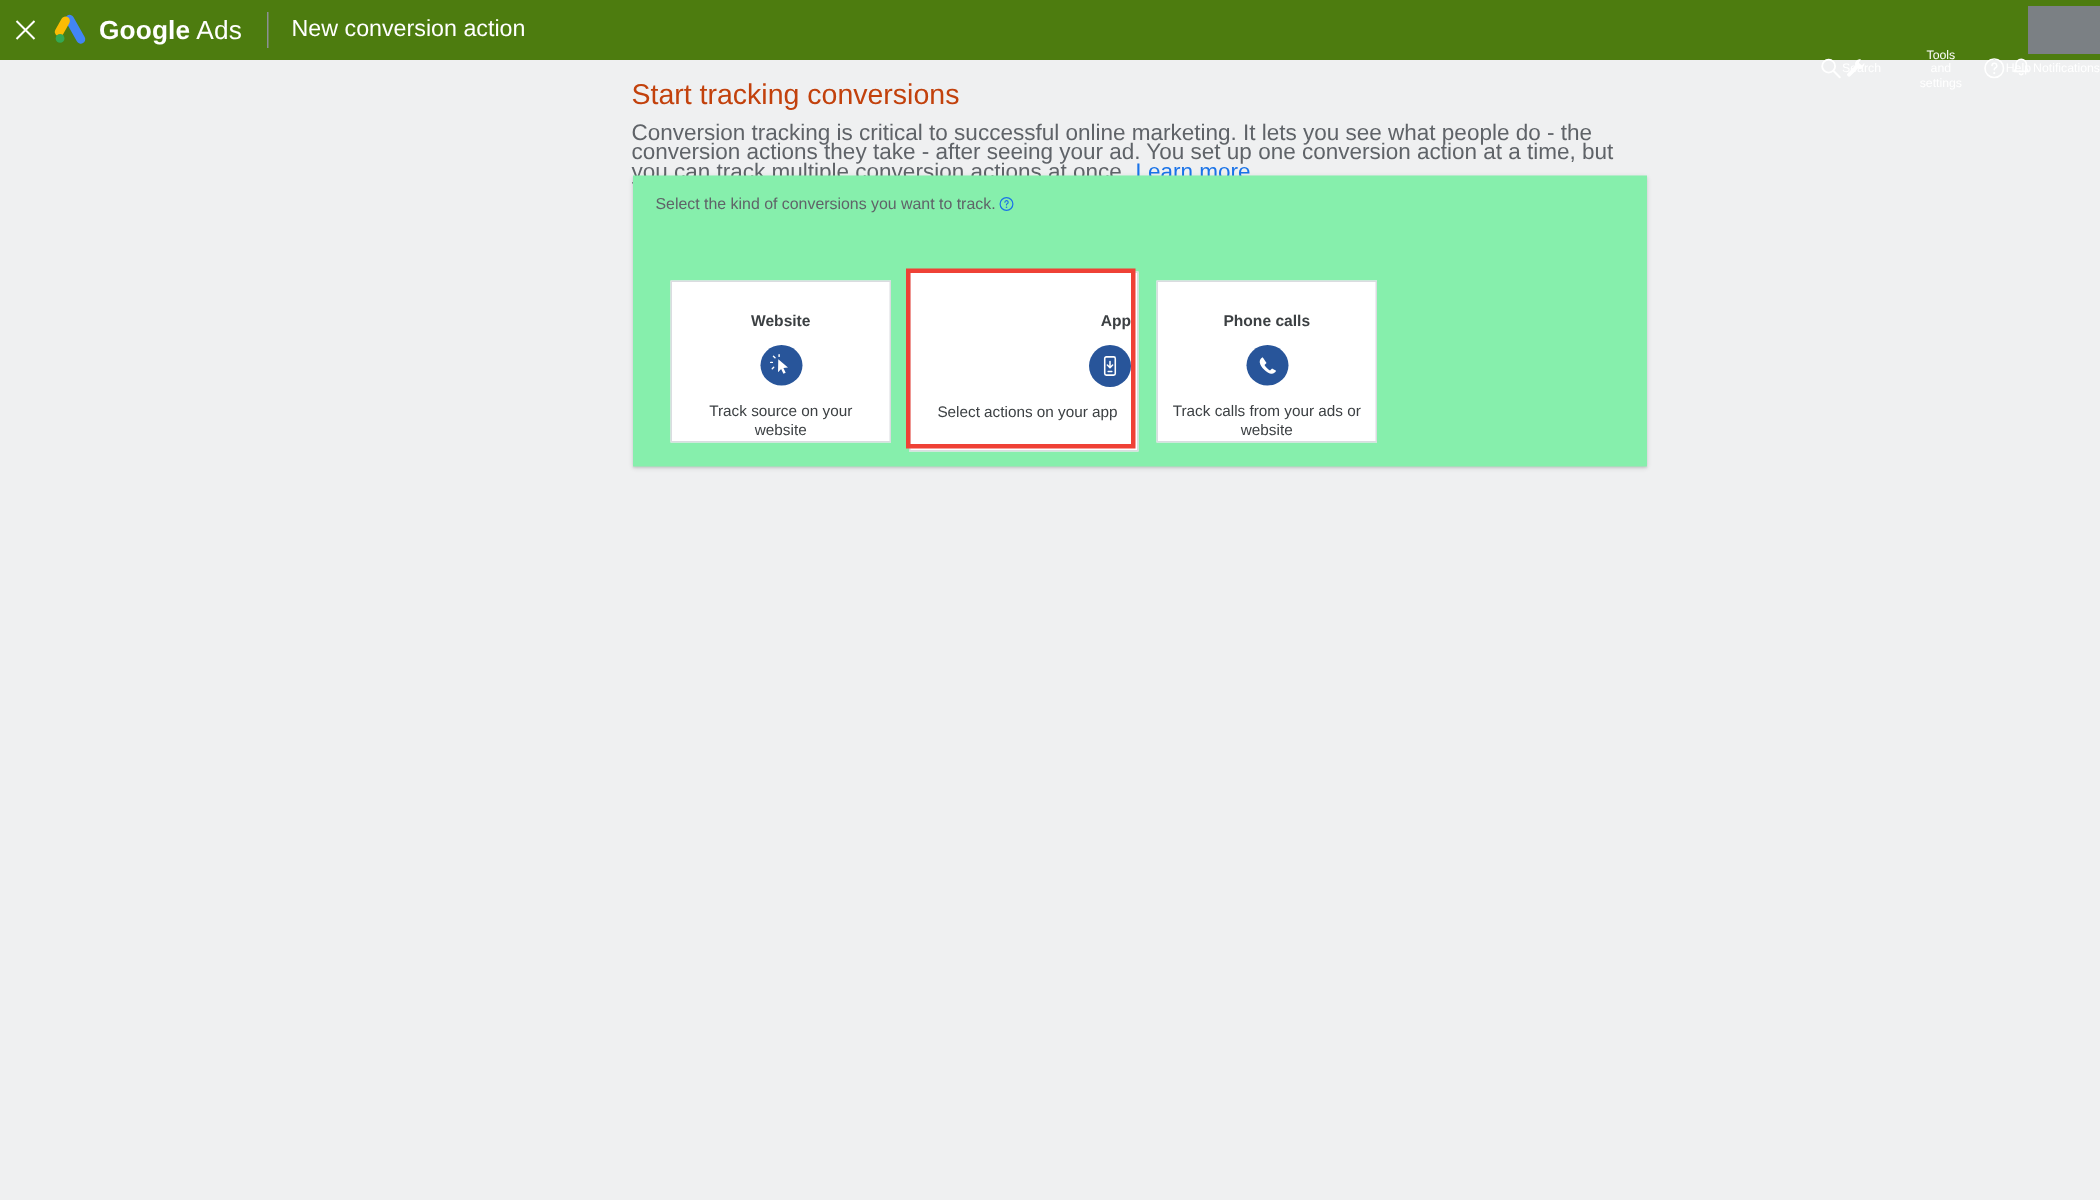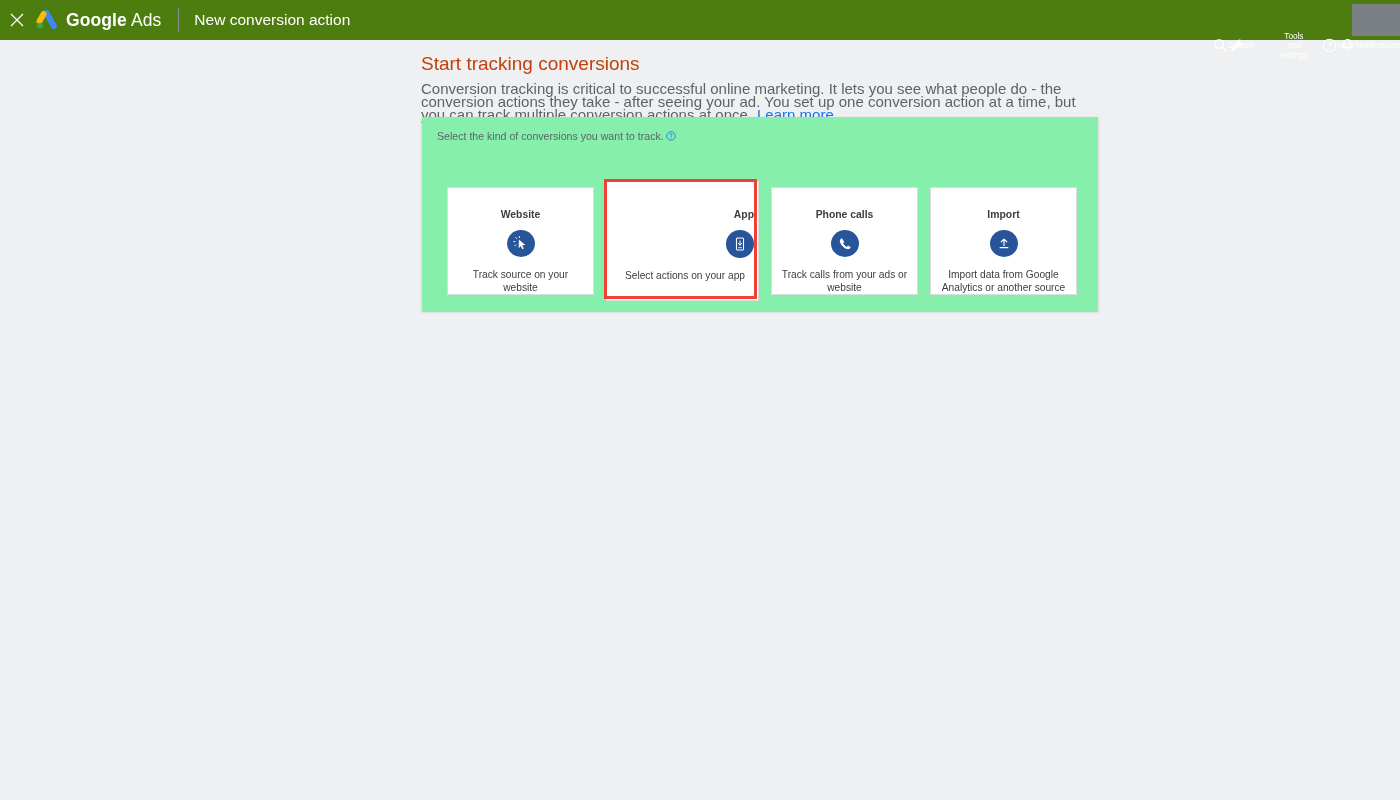--- a/index.html
+++ b/index.html
@@ -273,26 +273,16 @@
       <div class="card">
         <div class="card-title high">Phone calls</div>
         <div class="icon-circle">
           <svg width="16" height="16" viewBox="0 0 20 20">
             <path d="M6.0 2.8 C4.4 3.6 3.2 5.2 3.6 7.2 c.7 3.6 5.6 8.5 9.2 9.2 2.0.4 3.6-.8 4.4-2.4 l-3.4-2.0 -1.7 1.7 c-1.6-.8-3.8-3.0-4.6-4.6 l1.7-1.7 z" fill="#ffffff"></path>
           </svg>
         </div>
         <div class="card-desc">Track calls from your ads or website</div>
       </div>
 
-      <div class="card">
-        <div class="card-title high">Import</div>
-        <div class="icon-circle">
-          <svg width="16" height="16" viewBox="0 0 20 20">
-            <path d="M10 4.0 L10 12.0 M6.6 7.2 L10 3.8 L13.4 7.2" stroke="#ffffff" stroke-width="1.45" fill="none" stroke-linecap="round" stroke-linejoin="round"></path>
-            <path d="M5.2 14.6 L14.8 14.6" stroke="#ffffff" stroke-width="1.5" stroke-linecap="round"></path>
-          </svg>
-        </div>
-        <div class="card-desc">Import data from Google Analytics or another source</div>
-      </div>
 
     </div>
   </div>
 </div>
 
 </body></html>

